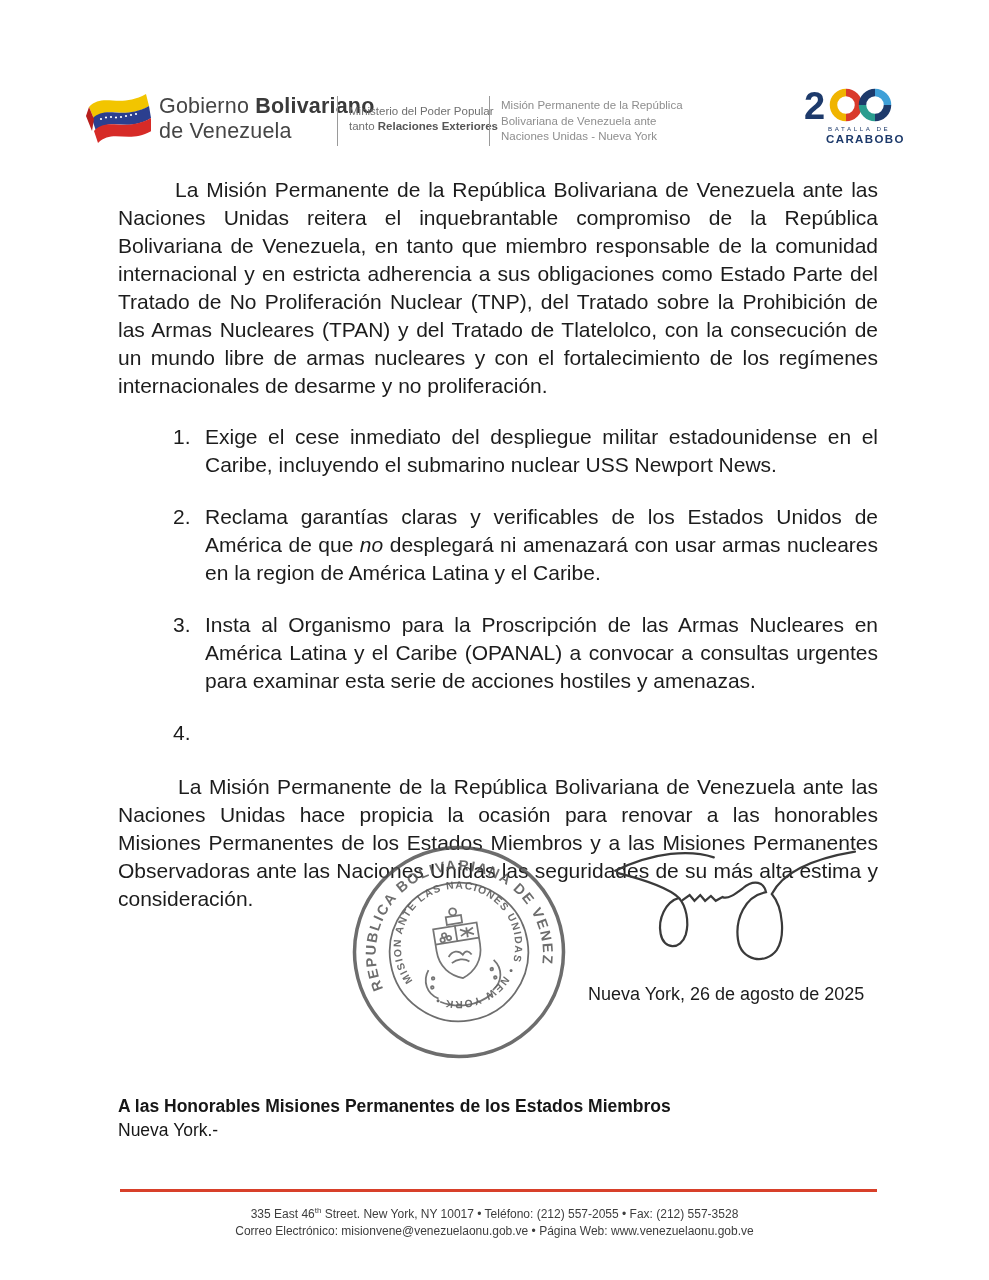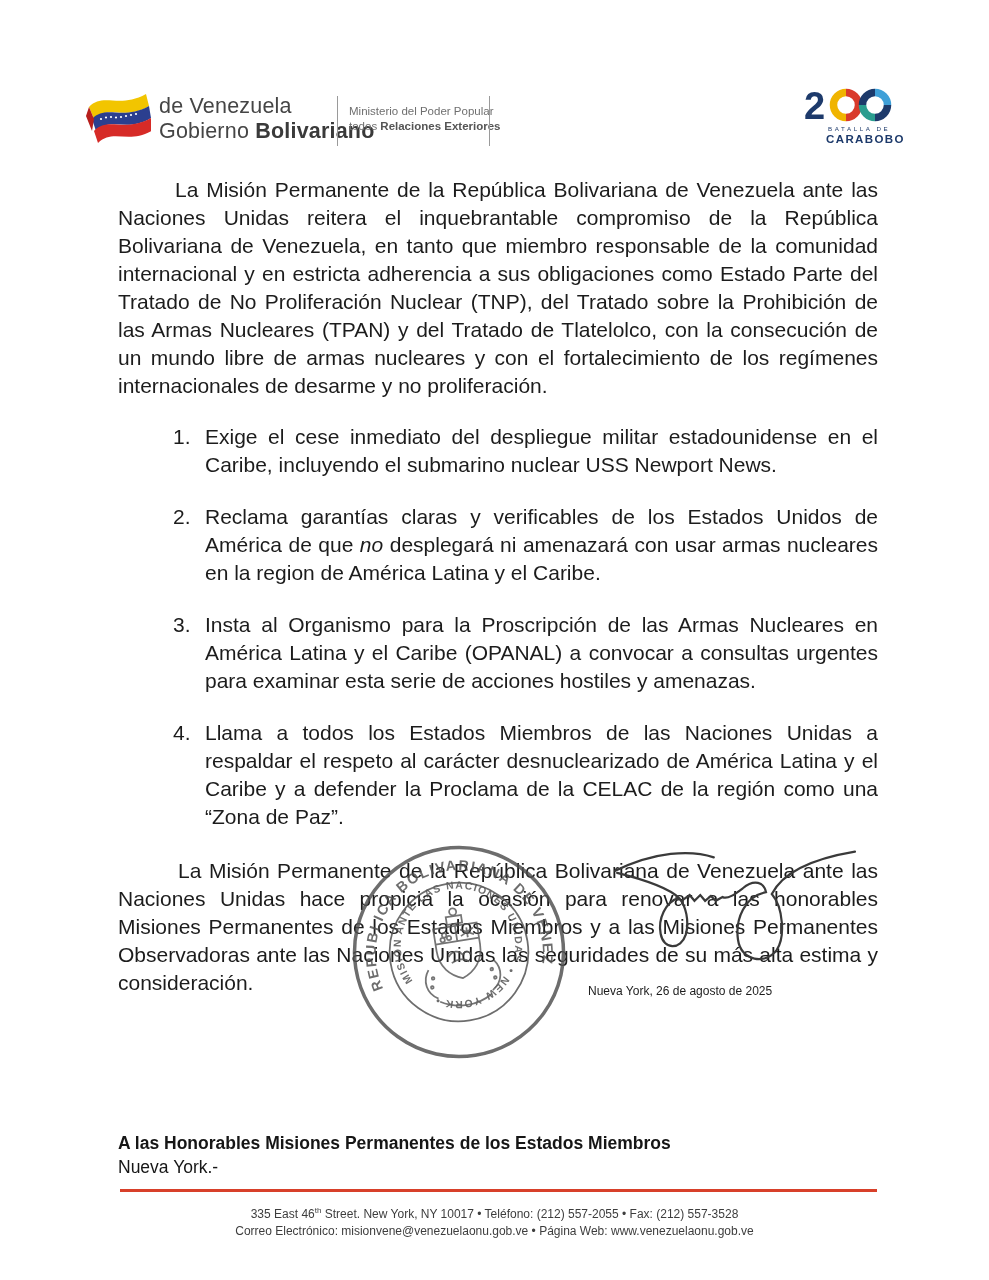--- a/index.html
+++ b/index.html
@@ -36,25 +36,25 @@
   .num-list { margin-top: 23px; }
   .li { display: flex; padding-left: 55px; margin-top: 24px; }
   .li:first-child { margin-top: 0; }
   .li .num { width: 32px; flex: none; }
   .li .li-text { flex: 1; text-align: justify; }
   .closing { margin-top: 26px; text-indent: 60px; }
 
   
   .seal { position: absolute; left: 333px; top: 842px; width: 252px; height: 220px; transform: rotate(-9deg); opacity: 0.92; }
   .signature { position: absolute; left: 596px; top: 838px; width: 282px; height: 145px; }
-  .date-line { position: absolute; left: 588px; top: 984px; font-size: 12px; color: #1c1c1c; }
+  .date-line { position: absolute; left: 588px; top: 984px; font-size: 18px; color: #1c1c1c; }
 
   
   .addressee { position: absolute; left: 118px; top: 1094px; font-size: 17.5px; line-height: 24px; color: #161616; }
-  .addressee .bold { font-weight: bold; margin-top: 37px; }
+  .addressee .bold { font-weight: bold; }
 
   
   .footer-rule { position: absolute; left: 120px; top: 1189px; width: 757px; height: 3px; background: #d8402a; }
   .footer-text { position: absolute; left: 0; top: 1202px; width: 989px; text-align: center; font-size: 12px; line-height: 17px; color: #3d3d3d; }
   .footer-text sup { font-size: 8px; }
 </style>
 </head>
 <body>
 
 <div class="page">
@@ -72,33 +72,38 @@
           <circle cx="36" cy="31" r="1.1"></circle>
           <circle cx="41" cy="30" r="1.1"></circle>
         <circle cx="46" cy="29" r="1.1"></circle>
           <circle cx="51" cy="28" r="1.1"></circle>
       </g>
       <path d="M9,45 C23,30 39,47 66,32 L68,44 C44,59 28,42 13,57 Z" fill="#d62b27"></path>
       <path d="M4,21 L9,33 L7,45 L1,30 Z" fill="#b71f1c"></path>
     </svg>
 
     <div class="gov-text">
+      <div><span>Gobierno </span><b>Bolivariano</b></div>
       <div>de Venezuela</div>
-      <div><span>Gobierno </span><b>Bolivariano</b></div>
     </div>
 
     <div class="vdiv d1"></div>
 
     <div class="ministry">
       <div>Ministerio del Poder Popular</div>
-      <div><span>todos </span><b>Relaciones Exteriores</b></div>
+      <div><span>tanto </span><b>Relaciones Exteriores</b></div>
     </div>
 
     <div class="vdiv d2"></div>
 
+    <div class="mission">
+      <div>Misión Permanente de la República</div>
+      <div>Bolivariana de Venezuela ante</div>
+      <div>Naciones Unidas - Nueva York</div>
+    </div>
 
     <svg class="carabobo" viewBox="0 0 104 60">
       <text x="2" y="33" font-family="Liberation Sans, sans-serif" font-size="38" font-weight="bold" fill="#1d3a6b">2</text>
       <g fill="none" stroke-width="7.5">
         <path d="M 44,6.5 A 12.5,12.5 0 0 0 44,31.5" stroke="#f0b400"></path>
         <path d="M 44,6.5 A 12.5,12.5 0 0 1 44,31.5" stroke="#d93a2b"></path>
       </g>
       <g fill="none" stroke-width="7.5">
         <path d="M 73,6.5 A 12.5,12.5 0 0 0 60.5,19" stroke="#1d3a6b"></path>
         <path d="M 73,6.5 A 12.5,12.5 0 0 1 85.5,19" stroke="#3fa0d8"></path>
@@ -121,21 +126,20 @@
       <div class="li">
         <span class="num">2.</span>
         <div class="li-text"><span>Reclama garantías claras y verificables de los Estados Unidos de América de que </span><i>no</i><span> desplegará ni amenazará con usar armas nucleares en la region de América Latina y el Caribe.</span></div>
       </div>
       <div class="li">
         <span class="num">3.</span>
         <div class="li-text"><span>Insta al Organismo para la Proscripción de las Armas Nucleares en América Latina y el Caribe (OPANAL) a convocar a consultas urgentes para examinar esta serie de acciones hostiles y amenazas.</span><i></i><span></span></div>
       </div>
       <div class="li">
         <span class="num">4.</span>
-        <div class="li-text"><span>Llama a todos los Estados Miembros de las Naciones Unidas a respaldar el respeto al carácter desnuclearizado de América Latina y el Caribe y a defender la Proclama de la CELAC de la región como una “Zona de Paz”.</span><i></i><span></span></div>
       </div>
     </div>
 
     <p class="para closing">La Misión Permanente de la República Bolivariana de Venezuela ante las Naciones Unidas hace propicia la ocasión para renovar a las honorables Misiones Permanentes de los Estados Miembros y a las Misiones Permanentes Observadoras ante las Naciones Unidas las seguridades de su más alta estima y consideración.</p>
   </div>
 
   <svg class="seal" viewBox="0 0 200 200">
     <defs>
       <path id="outerArc" d="M 28,126 A 76,76 0 1 1 172,126"></path>
       <path id="innerArc" d="M 56,122 A 52,52 0 1 1 144,122"></path>

